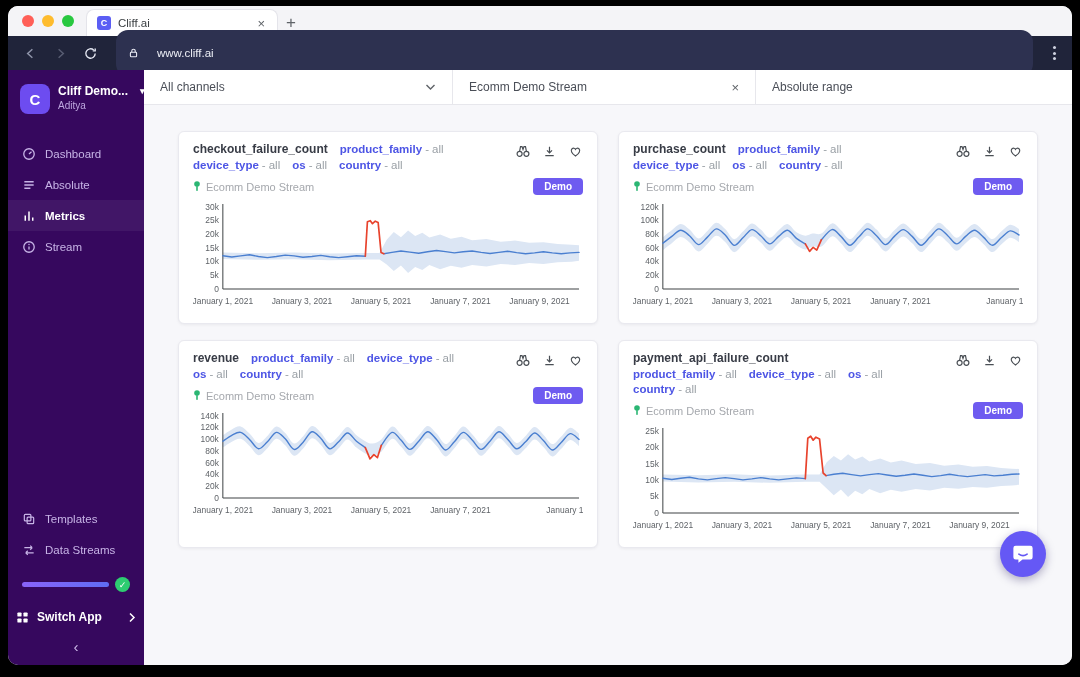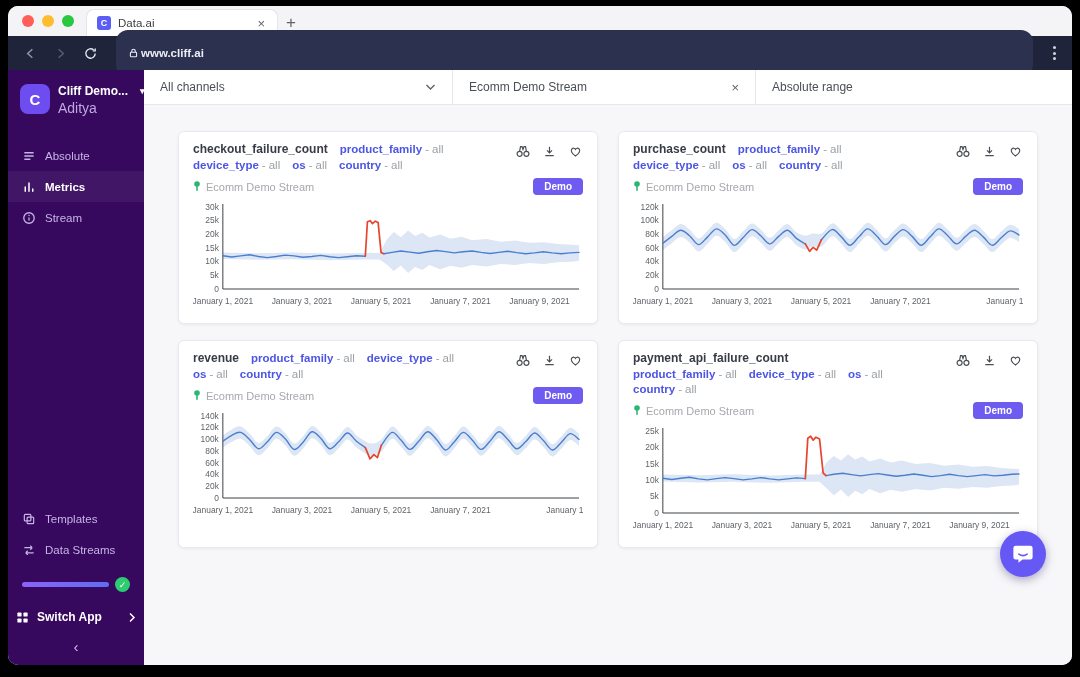--- a/index.html
+++ b/index.html
@@ -14,33 +14,33 @@
   .tl{width:12px;height:12px;border-radius:50%;}
   .tl.red{background:#ff5f57;}.tl.yellow{background:#febc2e;}.tl.green{background:#28c840;}
   .tab{display:flex;align-items:center;gap:7px;background:#fff;border:1px solid #e4e4ea;border-bottom:none;border-radius:8px 8px 0 0;height:26px;padding:0 10px;min-width:170px;font-size:11.5px;color:#3c4043;}
   .favicon{width:14px;height:14px;border-radius:3px;background:#5b5ef4;color:#fff;font-size:9px;font-weight:700;display:flex;align-items:center;justify-content:center;}
   .tab-title{flex:1;}
   .tabclose{color:#5f6368;font-size:13px;line-height:1;cursor:default;padding:0 2px;}
   .newtab{width:26px;height:26px;display:flex;align-items:center;justify-content:center;color:#5f6368;font-size:17px;}
   .navbar{height:34px;background:#20243a;display:flex;align-items:center;padding:0 10px;gap:6px;flex:0 0 auto;}
   .navbtn{width:24px;height:24px;display:flex;align-items:center;justify-content:center;color:#aab0c5;}
   .navbtn svg{display:block;}
-  .urlpill{flex:1;height:22px;background:#2d3150;border-radius:12px;display:flex;align-items:center;gap:2px;padding:12px 12px;margin:0 8px;font-weight:bold;}
+  .urlpill{flex:1;height:22px;background:#2d3150;border-radius:12px;display:flex;align-items:center;gap:18px;padding:12px 12px;margin:0 8px;}
   .urltext{color:#eceef5;font-size:11.5px;}
   .kebab{color:#cfd3e0;display:flex;flex-direction:column;gap:2.5px;padding:0 6px;}
   .kebab i{width:3px;height:3px;border-radius:50%;background:#cfd3e0;display:block;}
 
   
   .app{flex:1;display:flex;min-height:0;}
   .sidebar{width:136px;background:#36085e;color:#c7b4e6;display:flex;flex-direction:column;flex:0 0 auto;}
   .profile{display:flex;gap:8px;padding:14px 12px 10px;align-items:flex-start;}
   .logo{width:30px;height:30px;border-radius:8px;background:#6d4cf0;color:#fff;font-weight:700;font-size:15px;display:flex;align-items:center;justify-content:center;flex:0 0 auto;}
   .wsname{color:#fff;font-size:12px;font-weight:700;display:flex;align-items:center;gap:12px;white-space:nowrap;}
   .caret{font-size:9px;color:#fff;}
-  .wsuser{font-size:14px;color:#bfa9e0;margin-top:2px;}
+  .wsuser{font-size:10px;color:#bfa9e0;margin-top:2px;}
   .nav{margin-top:14px;}
   .nav-item{display:flex;align-items:center;gap:9px;height:31px;padding:0 14px;font-size:11.5px;cursor:default;}
   .nav-item svg{flex:0 0 auto;}
   .nav-item.active{color:#fff;font-weight:700;background:rgba(255,255,255,.06);}
   .nav.secondary{margin-top:auto;}
   .progress-row{display:flex;align-items:center;gap:6px;margin:12px 14px 8px;}
   .pbar{flex:1;height:5px;border-radius:3px;background:linear-gradient(90deg,#8a63f9,#5f6df3);}
   .pcheck{width:15px;height:15px;border-radius:50%;background:#2ecc71;color:#fff;font-size:9px;display:flex;align-items:center;justify-content:center;flex:0 0 auto;}
   .switch-app{display:flex;align-items:center;gap:8px;height:34px;padding:0 8px;color:#fff;font-size:12px;font-weight:700;}
   .switch-arrow{margin-left:auto;display:flex;}
@@ -77,21 +77,21 @@
   <div class="window">
 
     <div class="tabstrip">
       <div class="traffic">
         <span class="tl red"></span>
         <span class="tl yellow"></span>
         <span class="tl green"></span>
       </div>
       <div class="tab">
         <span class="favicon">C</span>
-        <span class="tab-title">Data.ai</span>
+        <span class="tab-title">Cliff.ai</span>
         <span class="tabclose">×</span>
       </div>
       <div class="newtab">+</div>
     </div>
 
     <div class="navbar">
       <span class="navbtn" style="opacity:.8">
         <svg width="15" height="15" viewBox="0 0 16 16" fill="none" stroke="currentColor" stroke-width="1.6">
             <path d="M10 3.5 L5 8 L10 12.5"></path>
           </svg>
@@ -131,20 +131,27 @@
                 <span>Cliff Demo...</span>
                 <span class="caret">▾</span>
               </span>
             <div class="wsuser">Aditya</div>
           </span>
         </div>
 
         <nav class="nav">
           <div class="nav-item">
             <svg width="14" height="14" viewBox="0 0 15 15" fill="none" stroke="currentColor" stroke-width="1.4">
+                <circle cx="7.5" cy="7.5" r="5.6"></circle>
+                <path d="M7.5 7.5 L10.2 5"></path>
+              </svg>
+            <span>Dashboard</span>
+          </div>
+          <div class="nav-item">
+            <svg width="14" height="14" viewBox="0 0 15 15" fill="none" stroke="currentColor" stroke-width="1.4">
                 <path d="M2.5 4h10M2.5 7.5h10M2.5 11h6.5"></path>
               </svg>
             <span>Absolute</span>
           </div>
           <div class="nav-item active">
             <svg width="14" height="14" viewBox="0 0 15 15" fill="none" stroke="currentColor" stroke-width="1.6">
                 <path d="M3.5 12.5V7M7.5 12.5V2.8M11.5 12.5V9"></path>
               </svg>
             <span>Metrics</span>
           </div>

